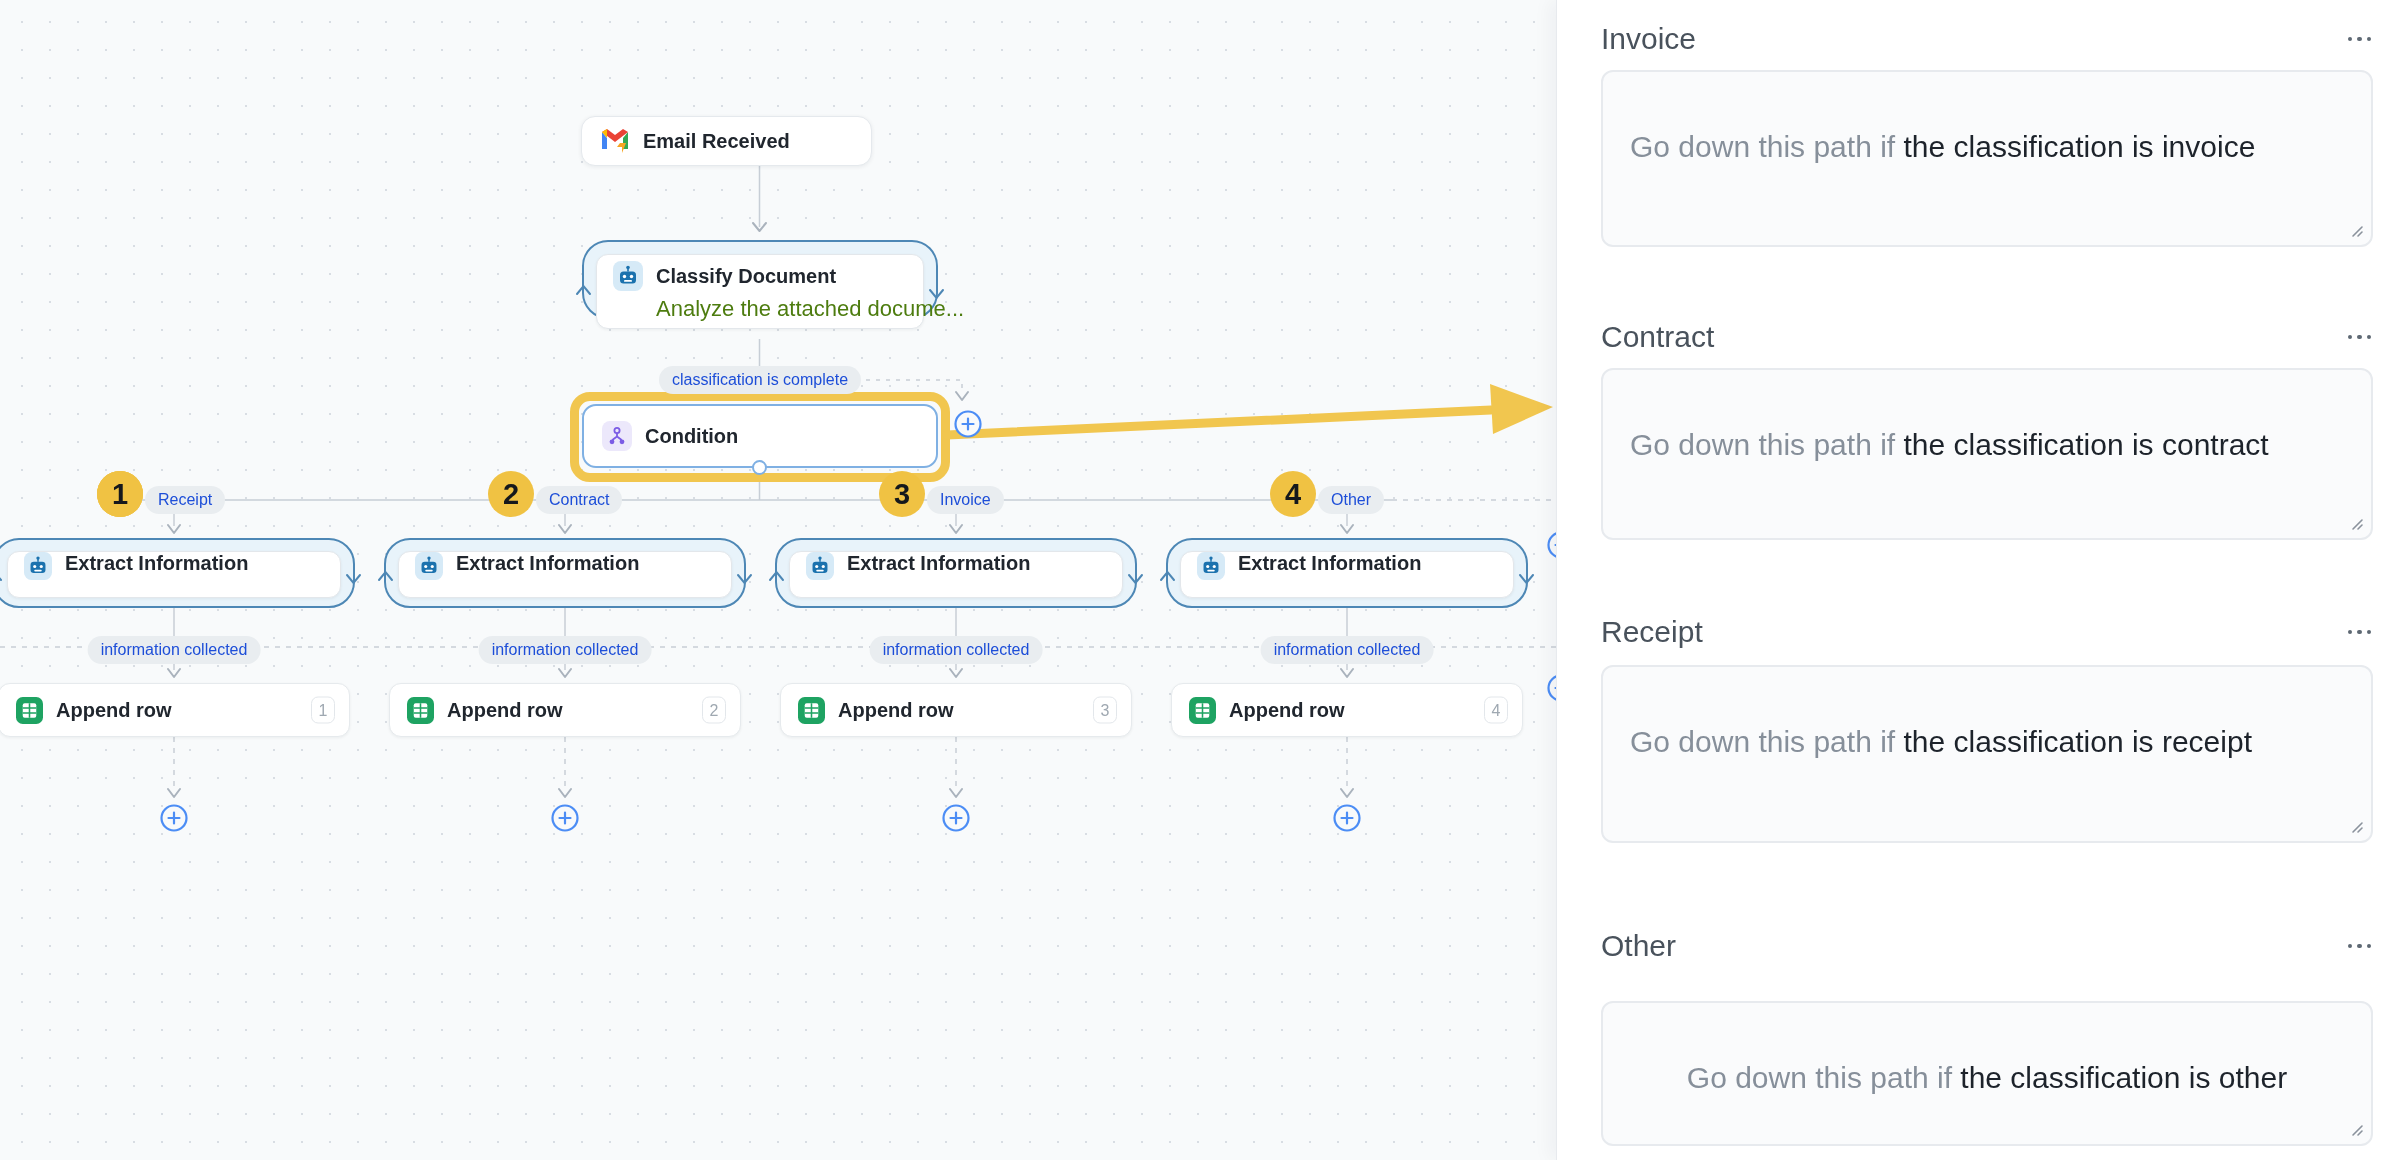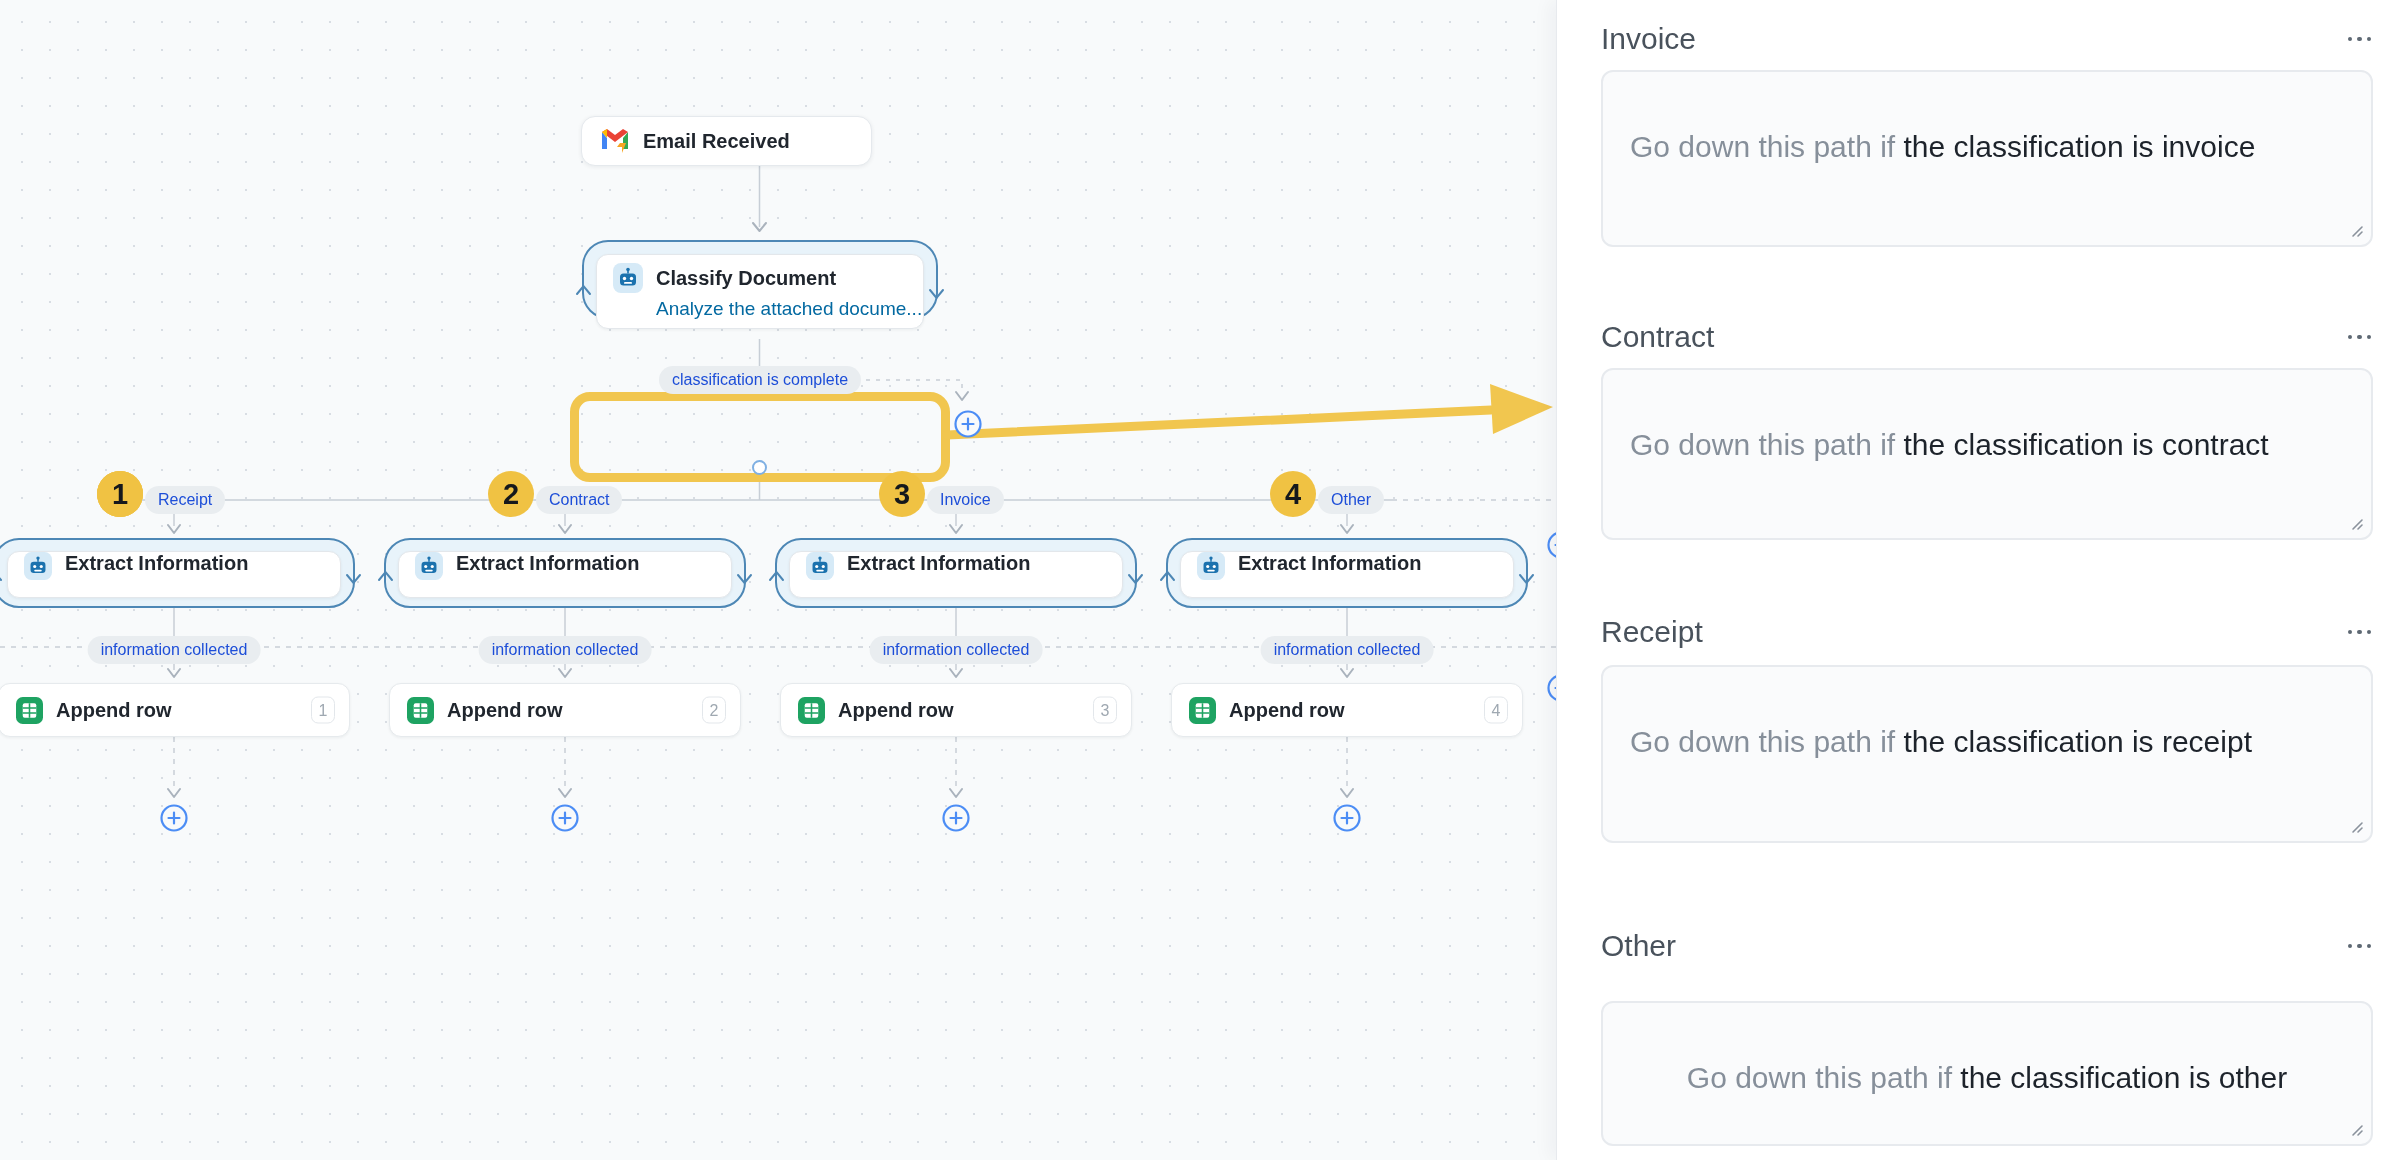--- a/index.html
+++ b/index.html
@@ -8,21 +8,21 @@
 
   
   .canvas {
     position:absolute; left:0; top:0; width:1556px; height:1160px; overflow:hidden;
     background-color:#F8FAFB;
     background-image:radial-gradient(#D8DDE3 1.3px, transparent 1.4px);
     background-size:28px 28px; background-position:8px 8px;
   }
   svg.wires { position:absolute; left:0; top:0; z-index:1; }
   .node-label { font-size:20px; font-weight:700; color:#20262E; white-space:nowrap; }
-  .sub-label  { font-size:19px; color:#0369a1; white-space:nowrap;text-align:center; }
+  .sub-label  { font-size:22px; color:#4d7c0f; white-space:nowrap;text-align:center; }
 
   .card {
     position:absolute; background:#fff; border:1.5px solid #E5E9ED; border-radius:14px;
     box-shadow:0 1px 4px rgba(20,30,40,.07); display:flex; align-items:center;
     padding-left:18px; gap:13px; z-index:3;
   }
   .loopbox {
     position:absolute; background:#E8F3FA; border:2px solid #4D87B5; border-radius:26px; z-index:2;
   }
   .loop-inner {
@@ -165,20 +165,30 @@
     <div class="pill" style="left:760px; top:366px; transform:translateX(-50%);">classification is complete</div>
 
     <div class="plusbtn" style="left:953px; top:409px;">
       <svg width="30" height="30" viewBox="0 0 30 30">
         <circle cx="15" cy="15" r="12.5" fill="#F8FAFB" stroke="#4C8DF5" stroke-width="2.2"></circle>
         <path d="M15 9.5 V20.5 M9.5 15 H20.5" stroke="#4C8DF5" stroke-width="2.2" stroke-linecap="round"></path>
       </svg>
     </div>
 
     <div class="cond-ring"></div>
+    <div class="cond-node">
+      <svg class="icon-sq" width="30" height="30" viewBox="0 0 30 30">
+        <rect width="30" height="30" rx="8" fill="#ECE8FB"></rect>
+        <circle cx="15" cy="9.5" r="2.6" fill="none" stroke="#7B5CE5" stroke-width="1.8"></circle>
+        <path d="M15 12 V15.5 M15 15.5 L10.3 19 M15 15.5 L19.7 19" stroke="#7B5CE5" stroke-width="1.8" fill="none"></path>
+        <circle cx="10" cy="20.8" r="2.4" fill="#7B5CE5"></circle>
+        <circle cx="20" cy="20.8" r="2.4" fill="#7B5CE5"></circle>
+      </svg>
+      <span class="node-label">Condition</span>
+    </div>
     <div class="cond-port"></div>
 
     <svg class="arrow-svg" width="625" height="74" viewBox="0 0 625 74">
       <line x1="12" y1="52" x2="556" y2="27" stroke="#F1C64F" stroke-width="9" stroke-linecap="round"></line>
       <polygon points="618,24 555,1 558,51" fill="#F1C64F"></polygon>
     </svg>
 
     <div class="col" style="left:-7px;">
       <div class="numcircle-pos numcircle numcircle1 numcircle-el numcircle" style="position:absolute; left:104px; top:1px;">
         <div class="numcircle numcircle-inner numcircle-el numcircle1-inner numcircle" style="position:static;"></div>

